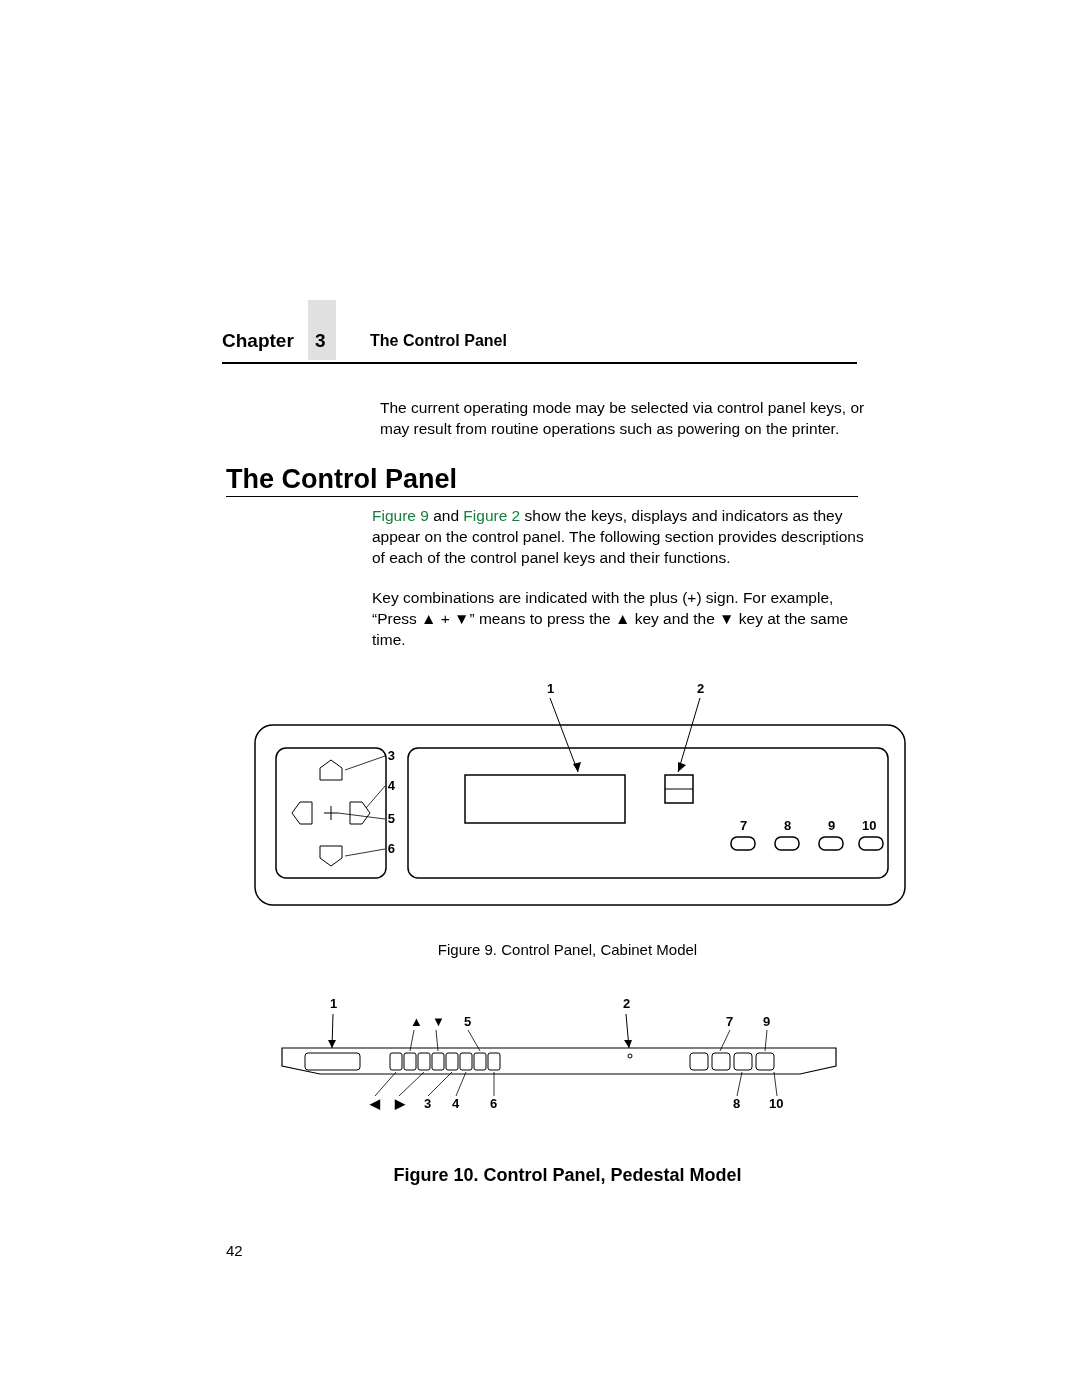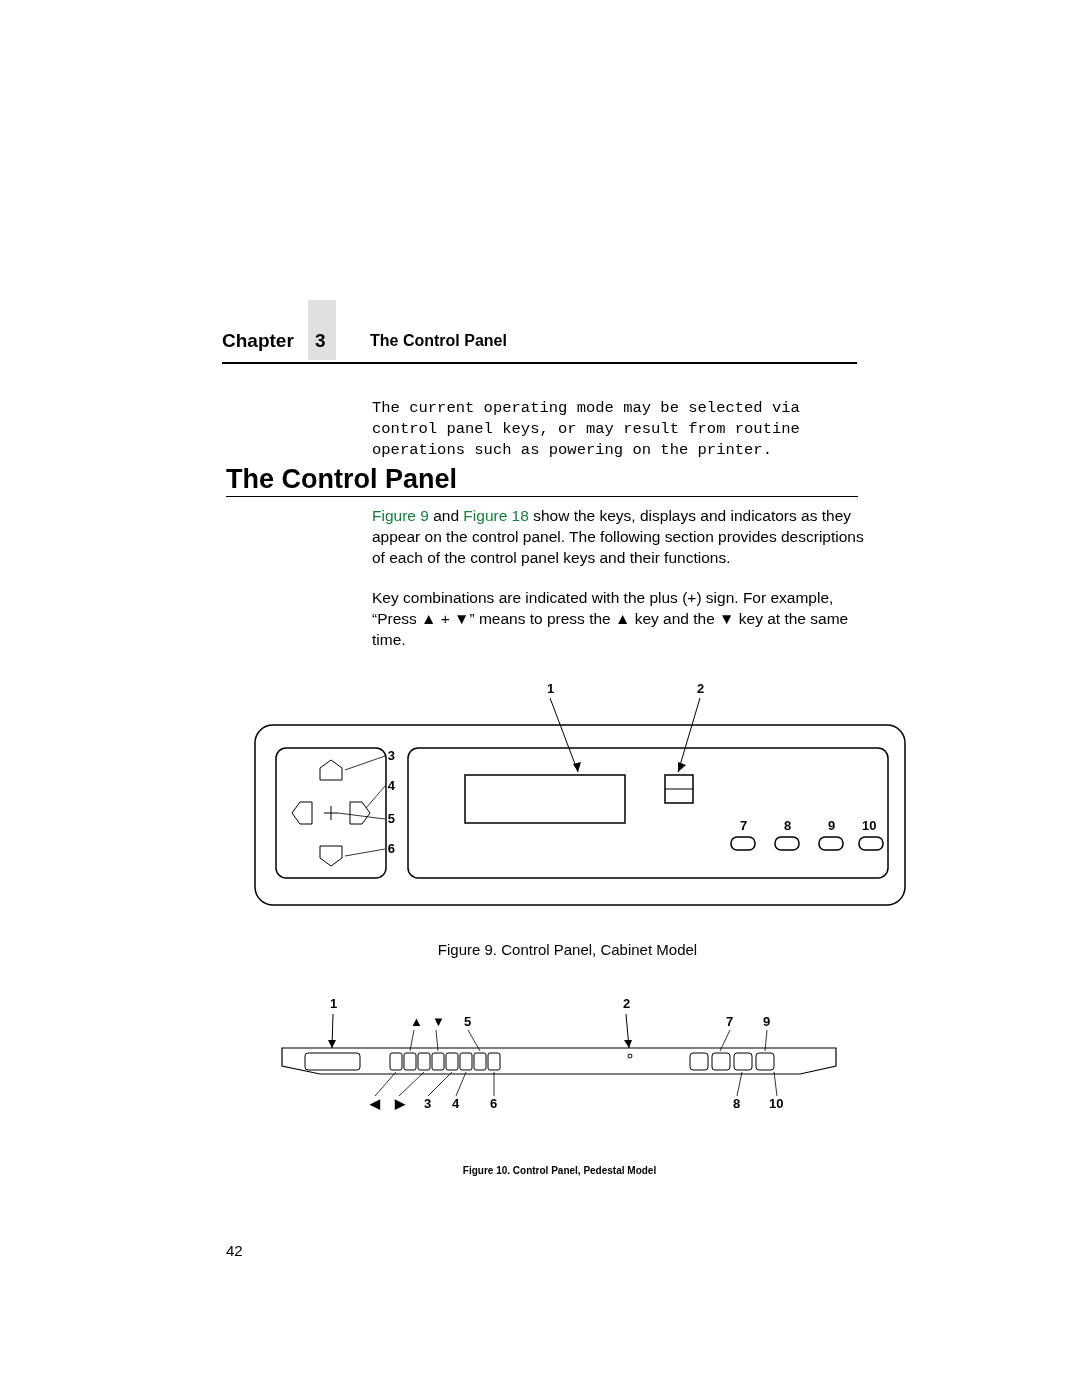--- a/index.html
+++ b/index.html
@@ -36,22 +36,22 @@
     left: 370px; top: 332px;
     font-size: 16px; font-weight: bold;
   }
   .header-rule {
     position: absolute;
     left: 222px; top: 362px; width: 635px; height: 0;
     border-top: 2px solid #000;
   }
   .intro {
     position: absolute;
-    left: 372px; top: 398px; width: 490px;
-    font-size: 15.5px; line-height: 1.35; font-family: Liberation Mono, monospace;
+    left: 380px; top: 398px; width: 490px;
+    font-size: 15.5px; line-height: 1.35;
   }
   .section-h {
     position: absolute;
     left: 226px; top: 464px;
     font-size: 27px; font-weight: bold;
     font-family: Arial, Helvetica, sans-serif;
   }
   .section-rule {
     position: absolute;
     left: 226px; top: 496px; width: 632px; height: 0;
@@ -75,22 +75,22 @@
   .fig9 text { font-family: Arial, Helvetica, sans-serif; font-size:13px; font-weight:bold; }
   .cap9 {
     position: absolute; left: 340px; top: 941px; width: 455px; text-align:center;
     font-size: 15px; font-weight: normal;
   }
 
   
   .fig10 { position: absolute; left: 280px; top: 996px; width: 560px; height: 140px; }
   .fig10 text { font-family: Arial, Helvetica, sans-serif; font-size:13px; font-weight:bold; }
   .cap10 {
-    position: absolute; left: 332px; top: 1165px; width: 455px; text-align:center;
-    font-size: 10px; font-weight: bold;
+    position: absolute; left: 340px; top: 1165px; width: 455px; text-align:center;
+    font-size: 18px; font-weight: bold;
   }
 
   .pagenum {
     position: absolute; left: 226px; top: 1204px;
     font-size: 15px;
     margin-top: 38px;
   }
 </style>
 </head>
 <body>
@@ -102,21 +102,21 @@
   <div class="header-num">3</div>
   <div class="header-title">The Control Panel</div>
   <div class="header-rule"></div>
 
   <div class="intro">The current operating mode may be selected via control panel keys, or may result from routine operations such as powering on the printer.</div>
 
   <div class="section-h">The Control Panel</div>
   <div class="section-rule"></div>
 
   <div class="para1">
-    <span></span><span class="link">Figure 9</span><span> and </span><span class="link">Figure 18</span><span> show the keys, displays and indicators as they appear on the control panel. The following section provides descriptions of each of the control panel keys and their functions.</span>
+    <span></span><span class="link">Figure 9</span><span> and </span><span class="link">Figure 2</span><span> show the keys, displays and indicators as they appear on the control panel. The following section provides descriptions of each of the control panel keys and their functions.</span>
   </div>
 
   <div class="para2">Key combinations are indicated with the plus (+) sign. For example, “Press ▲ + ▼” means to press the ▲ key and the ▼ key at the same time.</div>
 
   <svg class="fig9" viewBox="0 0 660 240">
 
     <rect x="5" y="45" width="650" height="180" rx="18" ry="18" class="outer"></rect>
 
     <rect x="26" y="68" width="110" height="130" rx="10" ry="10" class="outer"></rect>
 

